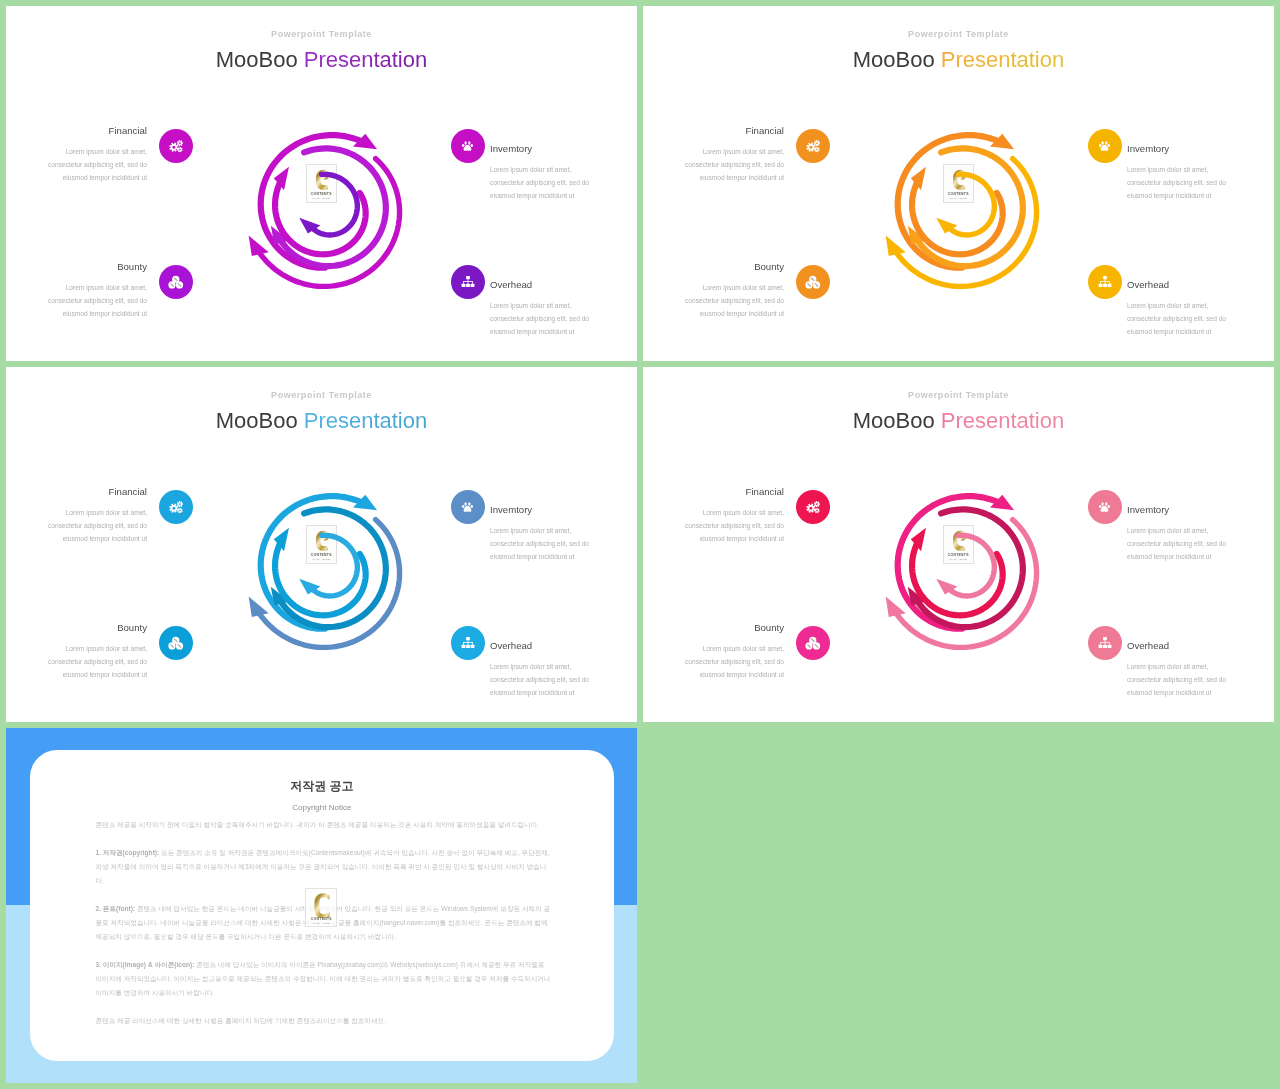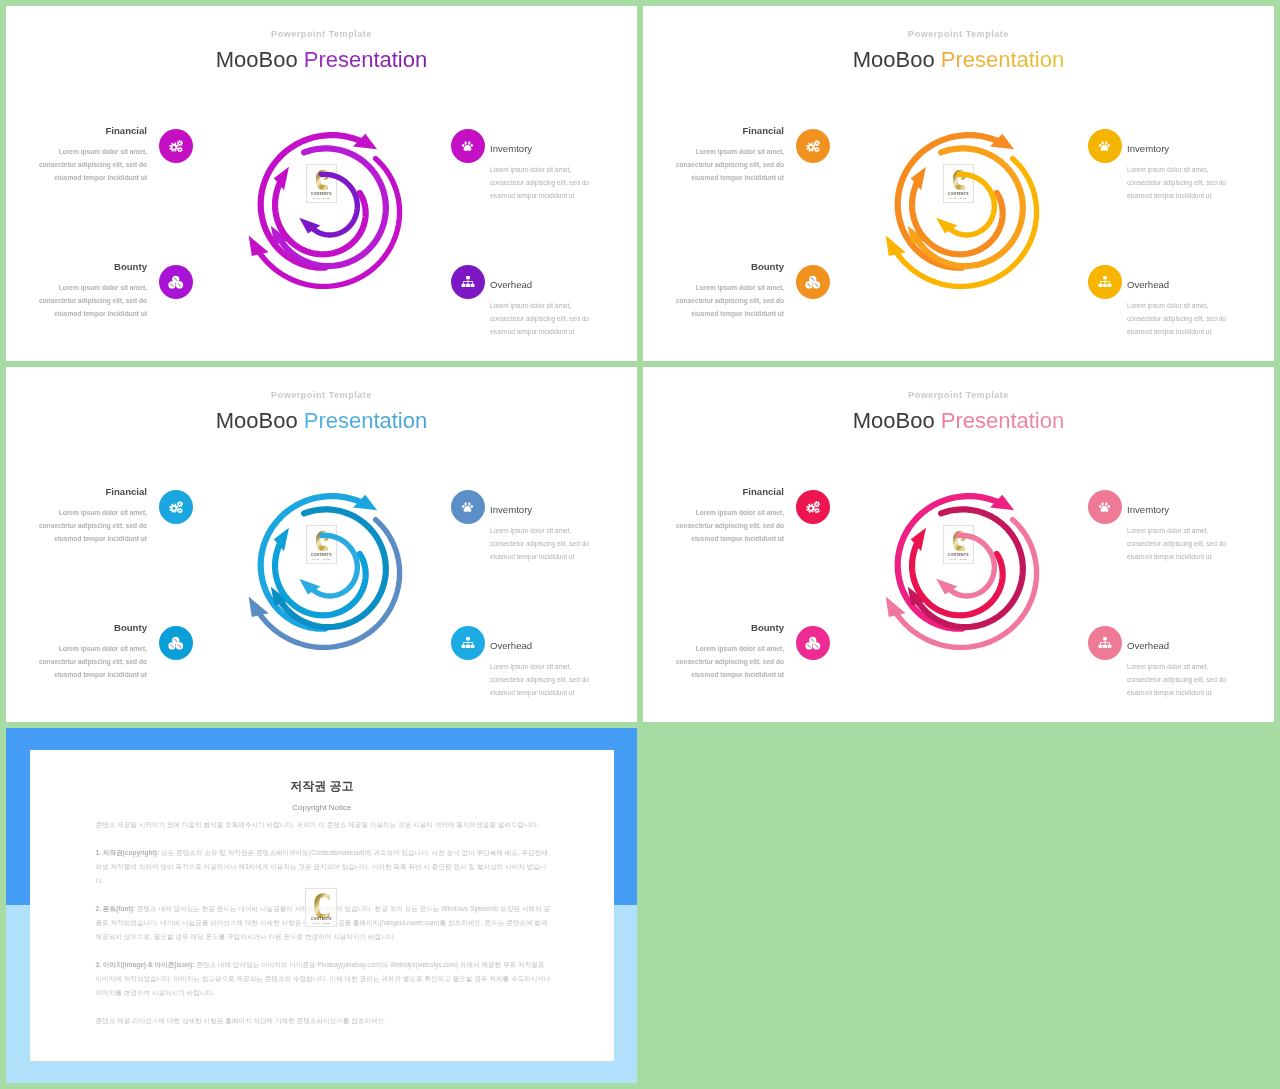--- a/index.html
+++ b/index.html
@@ -16,38 +16,38 @@
 .kicker{position:absolute;left:0;right:0;top:22px;text-align:center;font-size:9px;
         color:#c9c9c9;letter-spacing:.55px;line-height:12px;font-weight:bold;}
 .title{position:absolute;left:0;right:0;top:40px;text-align:center;font-size:22px;
        color:#3c3c3c;white-space:nowrap;line-height:28px;}
 .title .tmain{color:#3c3c3c;}
 .title .tacc{margin-left:6px;-webkit-background-clip:text;background-clip:text;color:transparent;}
 
 .item{position:absolute;width:140px;}
 .item .lab{font-size:9.6px;color:#4b4b4b;line-height:12px;}
 .item .body{font-size:6.6px;color:#b0b0b0;line-height:12.9px;margin-top:9px;white-space:pre-line;}
-.item.left{text-align:right;font-weight:bold;}
+.item.left{text-align:right;}
 .item.right{text-align:left;margin-top:18px;}
 
 .circ{position:absolute;width:34px;height:34px;border-radius:50%;
       display:flex;align-items:center;justify-content:center;}
 .circ svg{display:block;}
 
 .diagram{position:absolute;left:221px;top:103px;width:200px;height:200px;}
 .diagram .spiral{position:absolute;left:0;top:0;}
 .logo{position:absolute;left:78.5px;top:55px;width:31.5px;height:39.4px;border:1px solid #e0e0e0;
       background:#fdfdfd;box-sizing:border-box;}
 .logo svg{position:absolute;left:8.0px;top:3.6px;}
 .logoname{position:absolute;left:0;right:0;top:27.2px;text-align:center;font-size:3.4px;color:#5f5a4c;letter-spacing:.3px;font-weight:bold;}
 .logotag{position:absolute;left:0;right:0;top:32.4px;text-align:center;font-size:2.4px;color:#8a8578;letter-spacing:.25px;}
 
 .cp-bg-dark{position:absolute;left:0;top:0;width:631px;height:177px;background:#459df6;}
 .cp-bg-light{position:absolute;left:0;top:177px;width:631px;height:178px;background:#b0e0fa;}
-.cp-paper{position:absolute;left:23.8px;top:21.8px;width:584px;height:311px;background:#fff;}
+.cp-paper{position:absolute;left:23.8px;top:21.8px;width:584px;height:311px;background:#fff;border-radius:27px;}
 .cp-title{position:absolute;left:0;right:0;top:28px;text-align:center;font-size:12px;color:#444;font-weight:bold;}
 .cp-sub{position:absolute;left:0;right:0;top:45px;text-align:center;font-size:8px;color:#8e8e8e;margin-top:8px;}
 .cp-body{position:absolute;left:65.7px;top:68px;width:456px;font-size:6.6px;color:#bcbcbc;line-height:14px;}
 .cp-body p{margin:0 0 14px 0;}
 .cp-body b{font-weight:bold;color:#b0b0b0;}
 .cp-logo{position:absolute;left:275.6px;top:138.2px;width:32px;height:39.4px;border:1px solid #e3e3e3;background:rgba(255,255,255,.72);box-sizing:border-box;}
 .cp-logo svg{position:absolute;left:7.2px;top:3.6px;}
 .cp-logo .logoname{top:28.5px;}
 .cp-logo .logotag{top:33.2px;}
 

